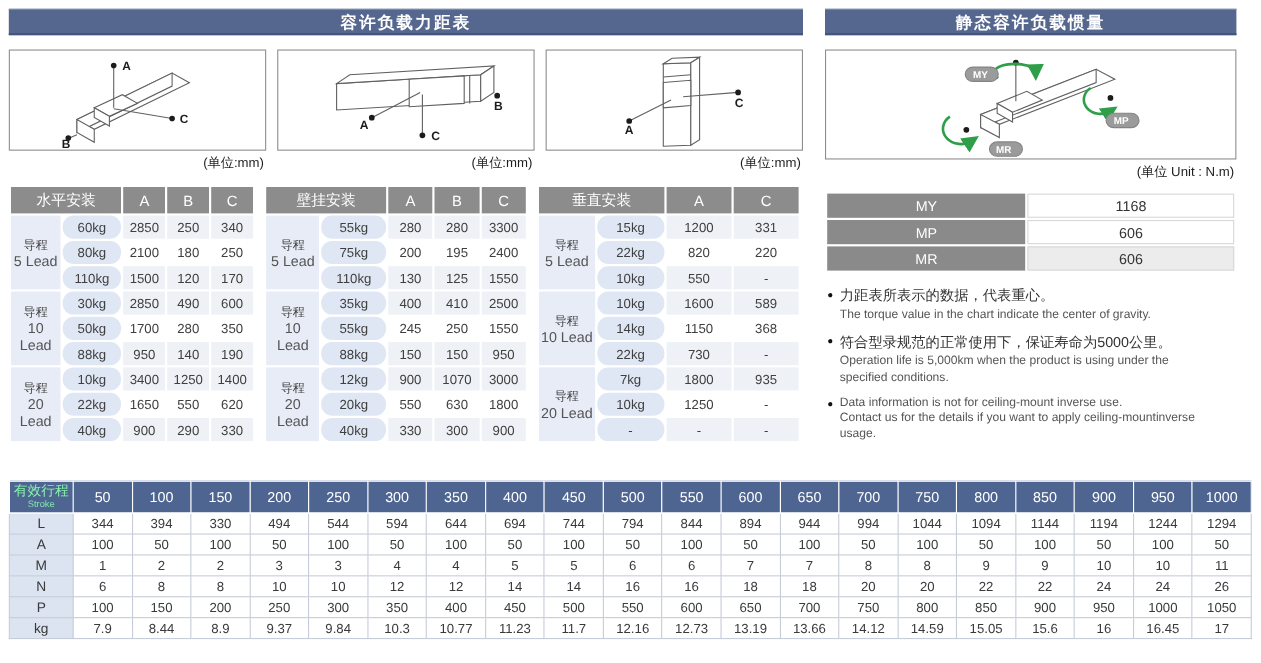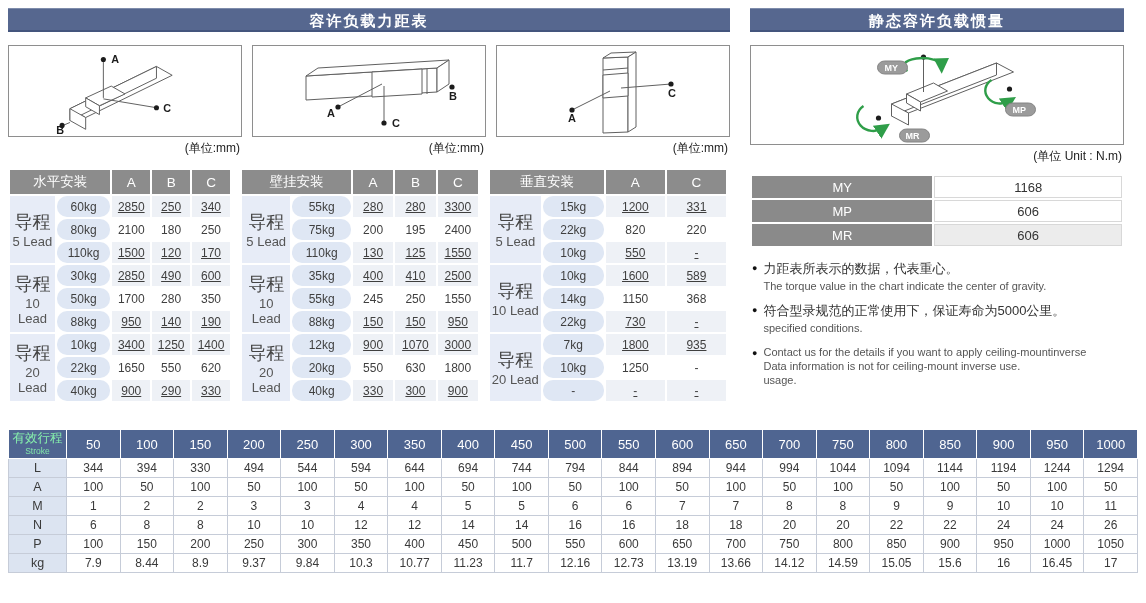--- a/index.html
+++ b/index.html
@@ -26,25 +26,25 @@
   .diag-caption { text-align:right; font-size:12px; color:#1d1d1d; margin-top:3px; padding-right:2px; }
 
   .mount-row { display:flex; gap:8px; margin-top:11px; }
   .mount-slot-1 { width:224px; } .mount-slot-2 { width:240px; } .mount-slot-3 { width:240px; }
   table.mount { border-collapse:separate; border-spacing:2px; width:100%; font-size:12px; color:#3f3f3f; }
   table.mount th { font-weight:normal; }
   .mt-title { background:#8c8c8c; color:#fff; font-size:13.5px; height:24px; }
   .mt-col   { background:#8c8c8c; color:#fff; font-size:13.5px; width:40px; height:24px; }
   .mount-slot-3 .mt-col { width:56px; }
   .lead-cell { background:#e7ecf7; text-align:center; width:48px; padding:0 1px; }
-  .lead-cn { font-size:18px; color:#444; }
+  .lead-cn { font-size:11px; color:#444; }
   .lead-en { font-size:13px; color:#555; }
   .load-cell { background:#dfe7f4; text-align:center; height:21px; width:58px;border-radius:10px; }
   .val { text-align:center; background:#fff; }
-  .val.tint { background:#eef1f6;text-decoration:underline; }
+  .val.tint { background:#eef1f6; }
 
   table.inertia { border-collapse:separate; border-spacing:2px; width:100%; margin-top:9px; font-size:13px; }
   .in-label { background:#8a8a8a; color:#fff; text-align:center; width:49%; height:22px; font-weight:normal; }
   .in-value { text-align:center; color:#333; background:#fff; border:1px solid #d8d8d8; }
   .in-value.shaded { background:#ececec; }
 
   .notes { margin-top:12px; }
   .note { display:flex; margin-bottom:9px; }
   .bullet { font-size:9px; color:#111; margin:3px 6px 0 2px; flex:0 0 auto; }
   .note-cn { font-size:13px; color:#333; margin-bottom:1px; }
@@ -428,28 +428,29 @@
             <span class="bullet">●</span>
             <div class="note-body">
               <div class="note-cn">力距表所表示的数据，代表重心。</div>
               <div class="note-en">The torque value in the chart indicate the center of gravity.</div>
             </div>
           </div>
           <div class="note">
             <span class="bullet">●</span>
             <div class="note-body">
               <div class="note-cn">符合型录规范的正常使用下，保证寿命为5000公里。</div>
+              <div class="note-en">Operation life is 5,000km when the product is using under the</div>
               <div class="note-en">specified conditions.</div>
             </div>
           </div>
           <div class="note">
             <span class="bullet">●</span>
             <div class="note-body">
+              <div class="note-en">Data information is not for ceiling-mount inverse use.</div>
               <div class="note-en">Contact us for the details if you want to apply ceiling-mountinverse</div>
-              <div class="note-en">Data information is not for ceiling-mount inverse use.</div>
               <div class="note-en">usage.</div>
             </div>
           </div>
         </div>
     </div>
 
   </div>
 
   <div class="stroke-wrap">
     <table class="stroke">

